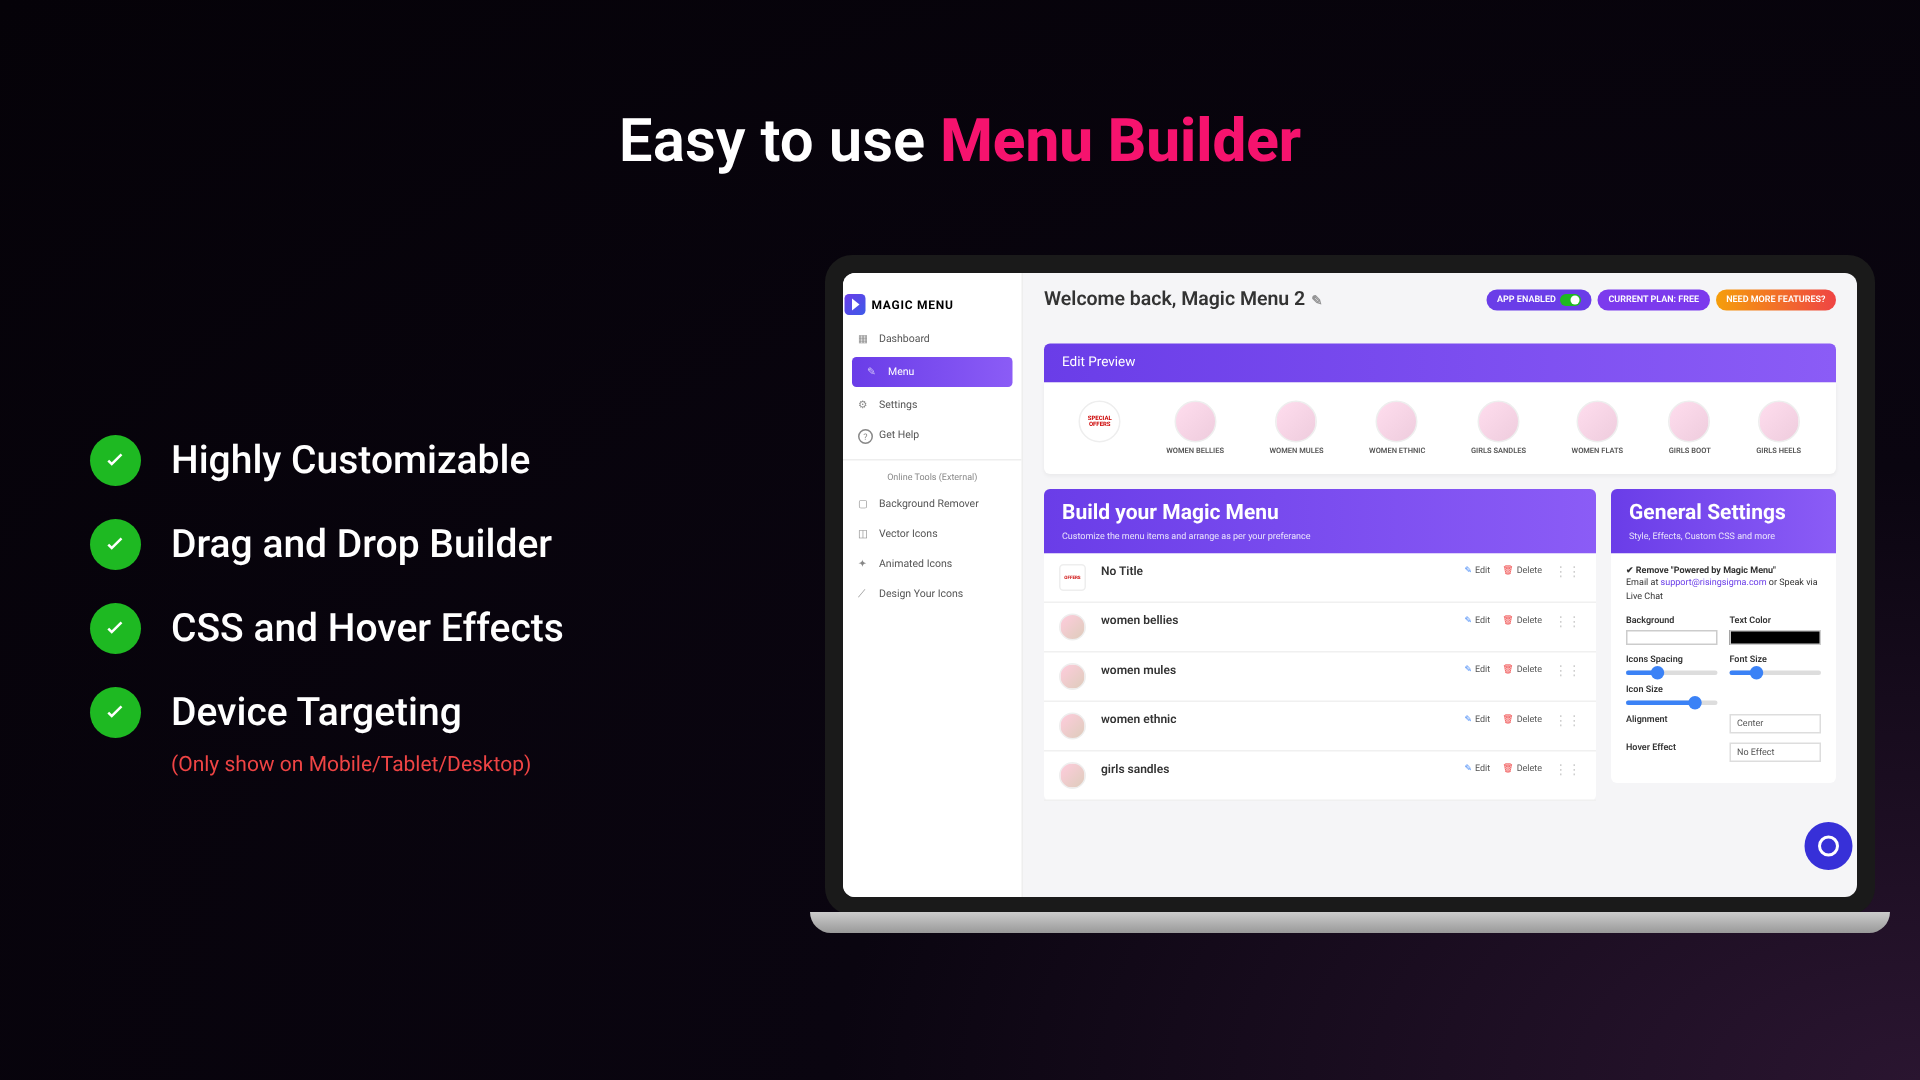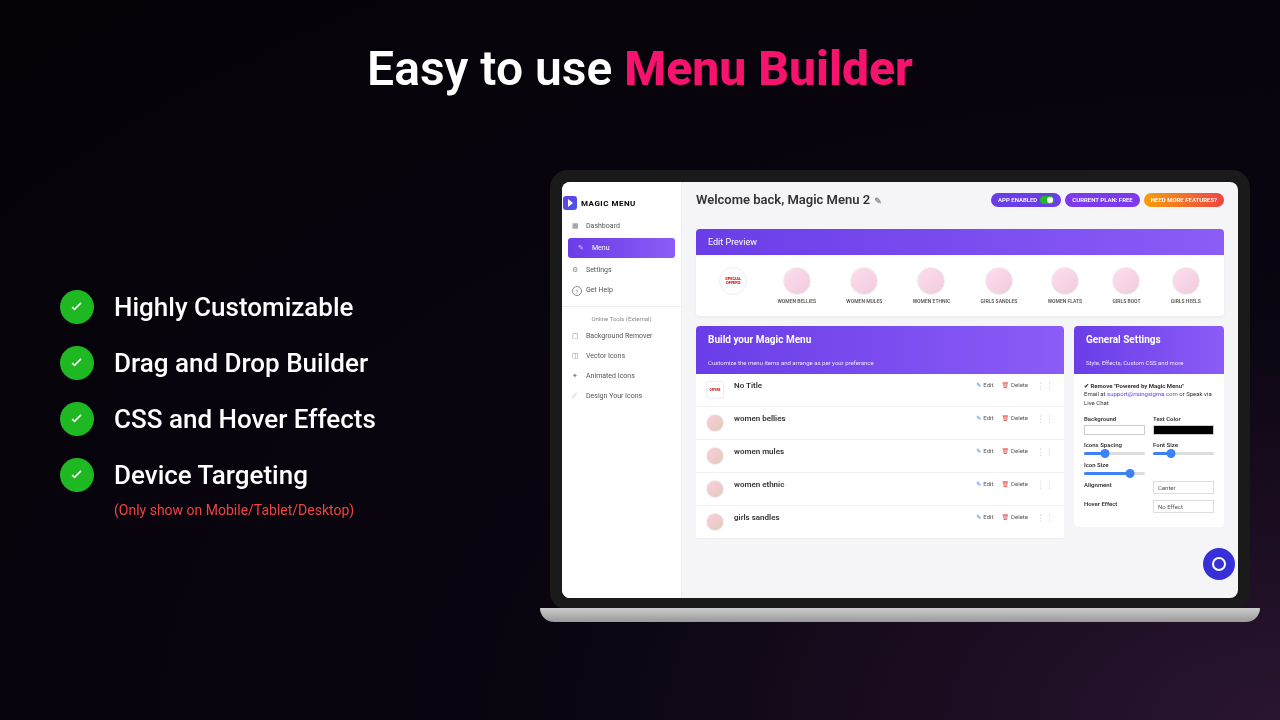--- a/index.html
+++ b/index.html
@@ -1,17 +1,17 @@
 <!DOCTYPE html>
 <html><head>
 <meta charset="utf-8">
 <style>
 *{margin:0;padding:0;box-sizing:border-box;font-family:-apple-system,BlinkMacSystemFont,'Segoe UI',Roboto,sans-serif}
 body{width:1280px;height:720px;background:radial-gradient(ellipse at bottom right,#2a1530 0%,#0a0510 40%,#050208 100%);overflow:hidden;position:relative}
-.hero-title{position:absolute;top:40px;left:50%;transform:translateX(-50%);font-size:48px;font-weight:600;color:#fff;white-space:nowrap}
+.hero-title{position:absolute;top:70px;left:50%;transform:translateX(-50%);font-size:40px;font-weight:600;color:#fff;white-space:nowrap}
 .hero-accent{color:#f6136e;font-weight:800}
 .features{position:absolute;left:60px;top:290px}
 .feat{display:flex;align-items:center;margin-bottom:22px}
 .check{width:34px;height:34px;border-radius:50%;background:#1eb922;display:flex;align-items:center;justify-content:center;margin-right:20px;flex-shrink:0}
 .check svg{width:20px;height:20px;fill:#fff}
 .feat-text{color:#fff;font-size:26px;font-weight:500}
 .feat-sub{color:#ef4444;font-size:14px;margin-left:54px;margin-top:-12px}
 .laptop{position:absolute;right:20px;top:170px;width:720px;height:470px}
 .lap-body{width:700px;height:440px;background:#1a1a1a;border-radius:18px;padding:12px;margin:0 auto}
 .lap-screen{width:100%;height:100%;background:#f5f5f7;border-radius:8px;overflow:hidden;display:flex;font-size:8px}
@@ -42,21 +42,21 @@
 .card-hdr{background:linear-gradient(90deg,#6a3de8,#8b5cf6);color:#fff;padding:8px 12px;border-radius:4px 4px 0 0;font-size:9px}
 .preview{background:#fff;padding:12px 8px;display:flex;justify-content:space-around;border-radius:0 0 4px 4px;margin-bottom:10px;box-shadow:0 1px 3px rgba(0,0,0,.05)}
 .prev-item{text-align:center}
 .prev-circle{width:28px;height:28px;border-radius:50%;background:linear-gradient(135deg,#fde,#ecd);margin:0 auto 3px;border:1px solid #eee}
 .prev-circle.offers{background:#fff;display:flex;align-items:center;justify-content:center;font-size:4px;color:#c00;font-weight:700;line-height:1}
 .prev-lbl{font-size:5px;color:#555;font-weight:600}
 .cols{display:flex;gap:10px}
 .col-l{flex:1}
 .col-r{width:150px}
 .build-hdr{background:linear-gradient(90deg,#6a3de8,#8b5cf6);color:#fff;padding:8px 12px;border-radius:4px 4px 0 0}
-.build-hdr h3{font-size:10px;margin-bottom:14px}
+.build-hdr h3{font-size:14px;margin-bottom:4px}
 .build-hdr p{font-size:6px;opacity:.85}
 .menu-list{background:#fff;border-radius:0 0 4px 4px}
 .menu-row{display:flex;align-items:flex-start;padding:7px 10px;border-bottom:1px solid #f0f0f0}
 .row-thumb{width:18px;height:18px;border-radius:50%;background:linear-gradient(135deg,#fcd,#dcb);margin-right:10px;border:1px solid #eee}
 .row-thumb.offers{background:#fff;font-size:3px;color:#c00;display:flex;align-items:center;justify-content:center;font-weight:700;border-radius:3px}
 .row-title{flex:1;font-size:8px;font-weight:600;color:#333}
 .row-act{font-size:6px;color:#555;margin-left:8px;display:flex;align-items:center;gap:2px}
 .row-act .e{color:#3b82f6}
 .row-act .d{color:#ef4444}
 .row-grip{color:#ccc;margin-left:8px;font-size:9px}

